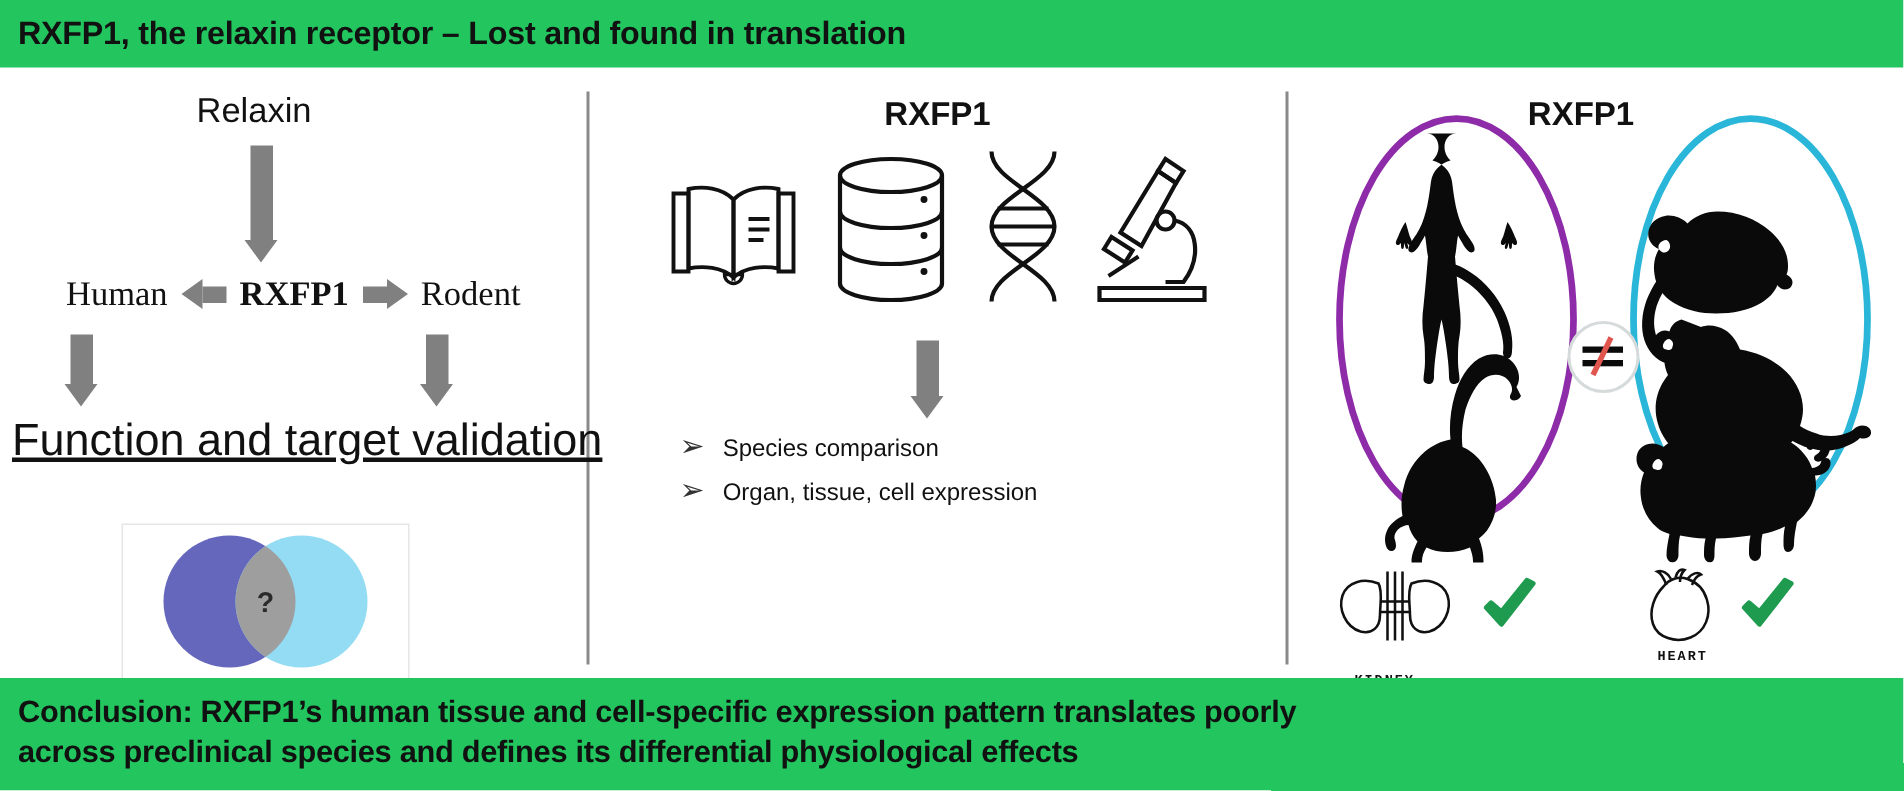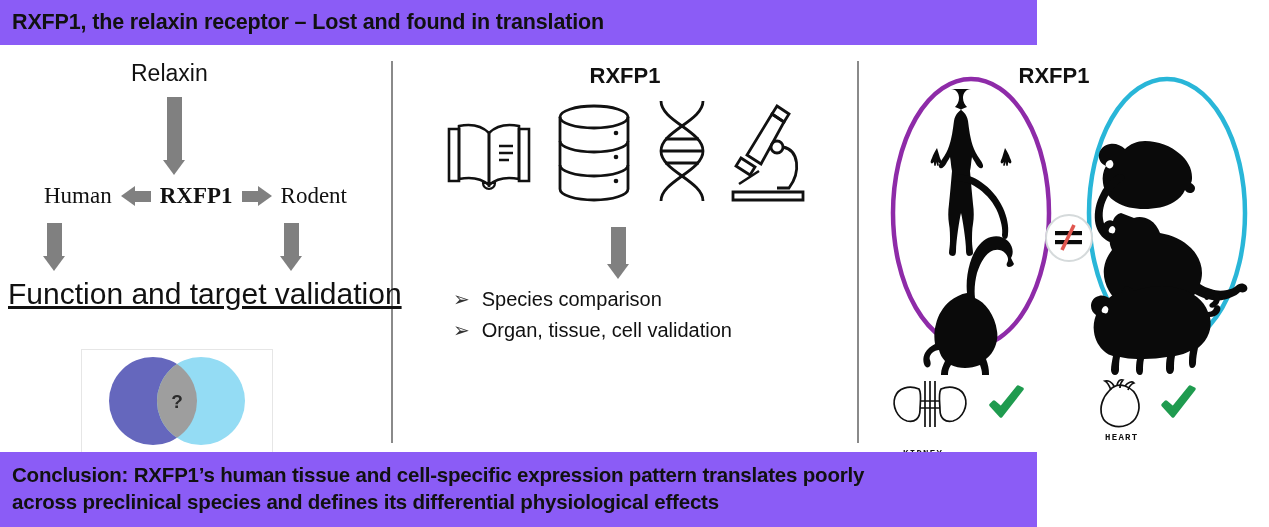--- a/index.html
+++ b/index.html
@@ -5,22 +5,22 @@
   * { box-sizing: border-box; margin: 0; padding: 0; }
   html, body { background: #fff; }
   body {
     width: 1269px; height: 527px;
     font-family: "Liberation Sans", sans-serif;
     position: relative; overflow: hidden;
   }
 
   
   .banner {
-    position: absolute; left: 0; width: 1037px;
-    background: #8b5cf6;
+    position: absolute; left: 0; width: 1269px;
+    background: #22c55e;
     display: flex; align-items: center;
   }
   #title-banner { top: 0; height: 45px; }
   #conclusion-banner { top: 452px; height: 75px; align-items: flex-start; }
 
   .title-text {
     font-size: 21.5px; font-weight: bold; color: #111;
     padding-left: 12px; letter-spacing: -0.15px;
     white-space: nowrap;
   }
@@ -102,21 +102,21 @@
     position: absolute; left: 30px; top: 52px;
     width: 404px; height: 116px;
     display: flex; align-items: center; justify-content: center; gap: 14px;
   }
   #arrow-middle { left: 214px; top: 182px; height: 52px; }
   #bullets {
     position: absolute; left: 60px; top: 243px; width: 400px;
   }
   .bullet { display: flex; align-items: baseline; gap: 12px; margin-bottom: 8px; }
   .bullet .marker { font-size: 20px; color: #333; line-height: 1; }
-  .bullet .btext { font-size: 20px; color: #111; white-space: nowrap; }
+  .bullet .btext { font-size: 16px; color: #111; white-space: nowrap; }
 
   
   #rxfp1-right {
     position: absolute; left: 110px; top: 18px; width: 170px;
     text-align: center; font-size: 22px; font-weight: bold; color: #111;
   }
   #right-stage { position: absolute; left: 0; top: 0; width: 410px; height: 330px; }
   #neq-badge {
     position: absolute; left: 186px; top: 169px;
     width: 48px; height: 48px; border-radius: 50%;
@@ -254,21 +254,21 @@
         <div class="head"></div>
     </div>
 
     <div id="bullets">
       <div class="bullet">
         <span class="marker">➢</span>
         <span class="btext">Species comparison</span>
       </div>
       <div class="bullet">
         <span class="marker">➢</span>
-        <span class="btext">Organ, tissue, cell validation</span>
+        <span class="btext">Organ, tissue, cell expression</span>
       </div>
     </div>
   </div>
 
   <div class="panel" id="panel-right">
 
     <div id="rxfp1-right">RXFP1</div>
 
     <div id="right-stage">
       <svg width="410" height="330" viewBox="0 0 410 330">

